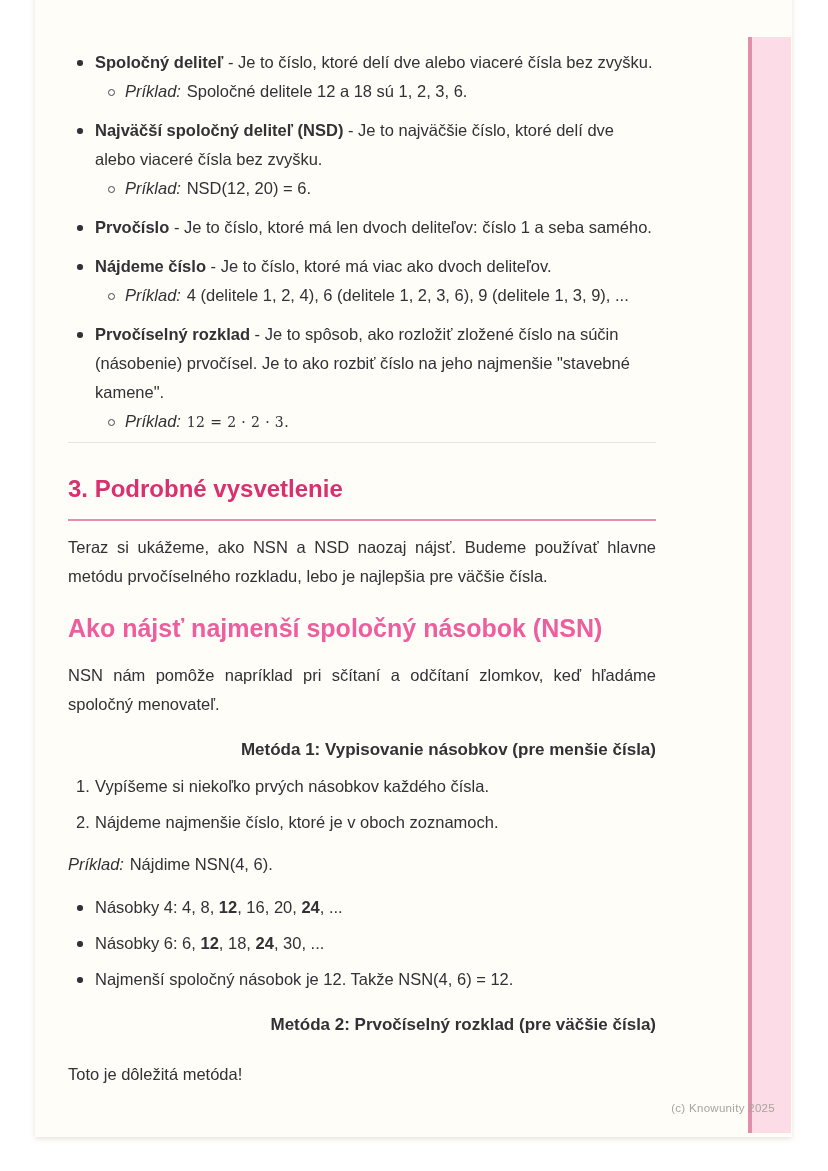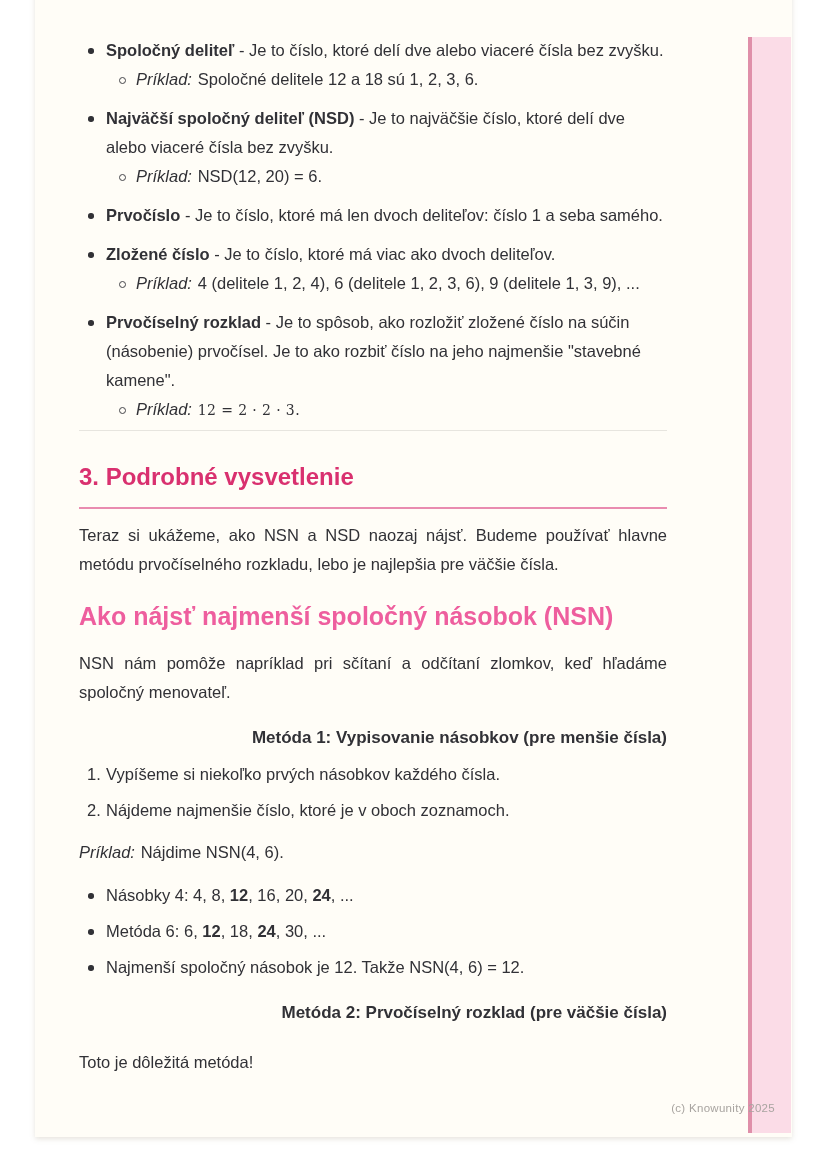--- a/index.html
+++ b/index.html
@@ -20,26 +20,25 @@
   .accent-bar {
     position: absolute;
     left: 748px; top: 37px;
     width: 43px; height: 1096px;
     background: #fbdce7;
     border-left: 4px solid #df8fa9;
     z-index: 1;
   }
   .content {
     position: absolute;
-    left: 68px; top: 0;
+    left: 68px; top: 12px;
     width: 588px;
     z-index: 2;
     font-size: 16.5px;
     line-height: 29px;
-    margin-left: 11px;
   }
   
   ul, ol { list-style: none; }
   .glossary { margin-top: 36px; }
   .glossary > li { position: relative; padding-left: 27px; margin-bottom: 10px; }
   .glossary > li:last-child { margin-bottom: 0; }
   .dot::before {
     content: "";
     position: absolute; left: 9px; top: 12px;
     width: 5.5px; height: 5.5px; border-radius: 50%;
@@ -112,21 +111,21 @@
     <li class="dot">
       <span class="term">Najväčší spoločný deliteľ (NSD)</span><span> - Je to najväčšie číslo, ktoré delí dve alebo viaceré čísla bez zvyšku.</span>
       <div class="sub">
         <span class="ex-label">Príklad:</span><span>NSD(12, 20) = 6.</span>
       </div>
     </li>
     <li class="dot">
       <span class="term">Prvočíslo</span><span> - Je to číslo, ktoré má len dvoch deliteľov: číslo 1 a seba samého.</span>
     </li>
     <li class="dot">
-      <span class="term">Zložené číslo</span><span> - Je to číslo, ktoré má viac ako dvoch deliteľov.</span>
+      <span class="term">Nájdeme číslo</span><span> - Je to číslo, ktoré má viac ako dvoch deliteľov.</span>
       <div class="sub">
         <span class="ex-label">Príklad:</span><span>4 (delitele 1, 2, 4), 6 (delitele 1, 2, 3, 6), 9 (delitele 1, 3, 9), ...</span>
       </div>
     </li>
     <li class="dot">
       <span class="term">Prvočíselný rozklad</span><span> - Je to spôsob, ako rozložiť zložené číslo na súčin (násobenie) prvočísel. Je to ako rozbiť číslo na jeho najmenšie "stavebné kamene".</span>
       <div class="sub">
         <span class="ex-label">Príklad:</span><span class="math">12 = 2 · 2 · 3.</span>
       </div>
     </li>
@@ -155,21 +154,21 @@
 
   <p class="example-line">
     <span class="ex-label">Príklad:</span><span>Nájdime NSN(4, 6).</span>
   </p>
 
   <ul class="mult-list">
     <li class="dot">
       <span>Násobky 4: 4, 8, </span><span class="bold">12</span><span>, 16, 20, </span><span class="bold">24</span><span>, ...</span>
     </li>
     <li class="dot">
-      <span>Metóda 6: 6, </span><span class="bold">12</span><span>, 18, </span><span class="bold">24</span><span>, 30, ...</span>
+      <span>Násobky 6: 6, </span><span class="bold">12</span><span>, 18, </span><span class="bold">24</span><span>, 30, ...</span>
     </li>
     <li class="dot">
       <span>Najmenší spoločný násobok je 12. Takže NSN(4, 6) = 12.</span>
     </li>
   </ul>
 
   <h3 class="method-title">Metóda 2: Prvočíselný rozklad (pre väčšie čísla)</h3>
 
   <p class="note">Toto je dôležitá metóda!</p>
 

